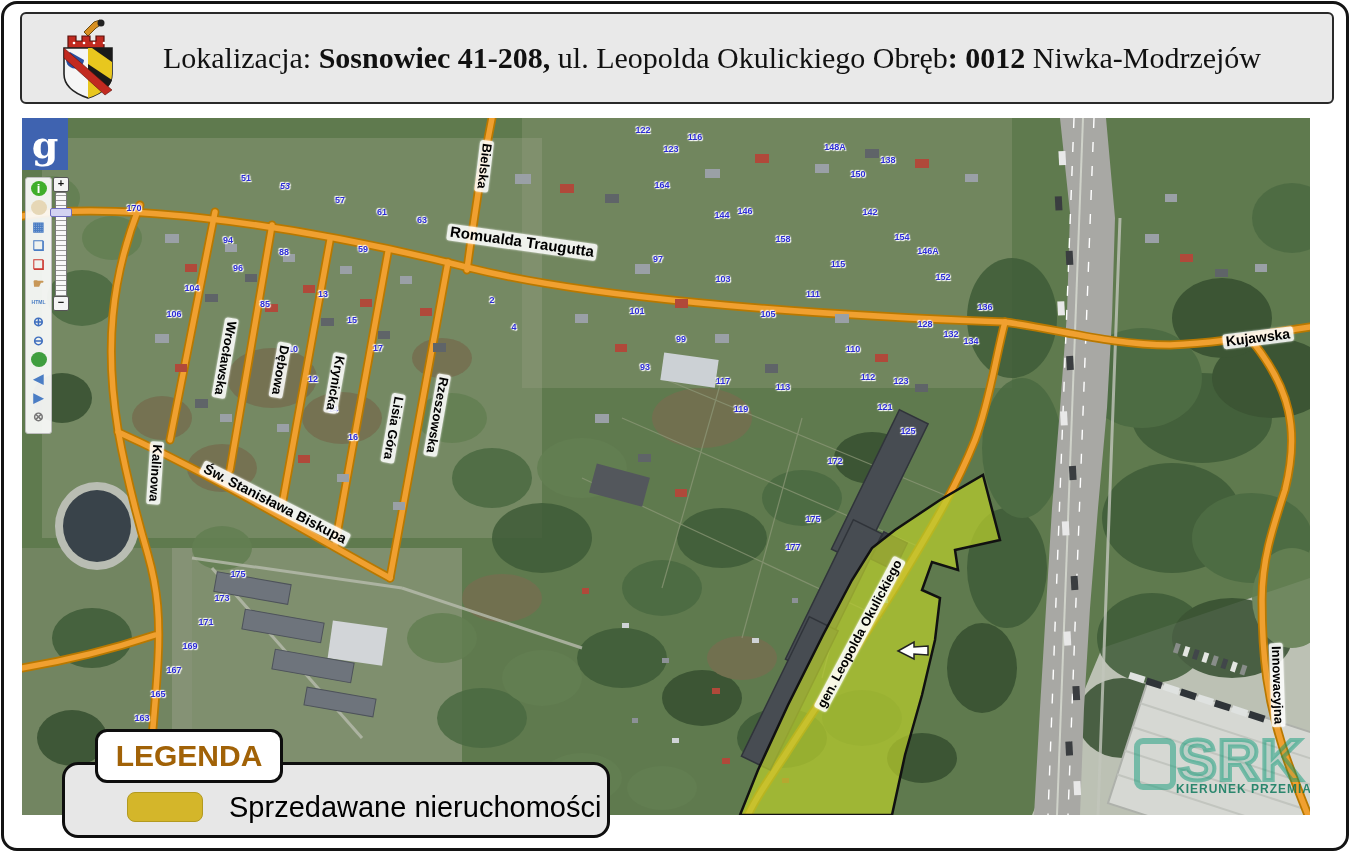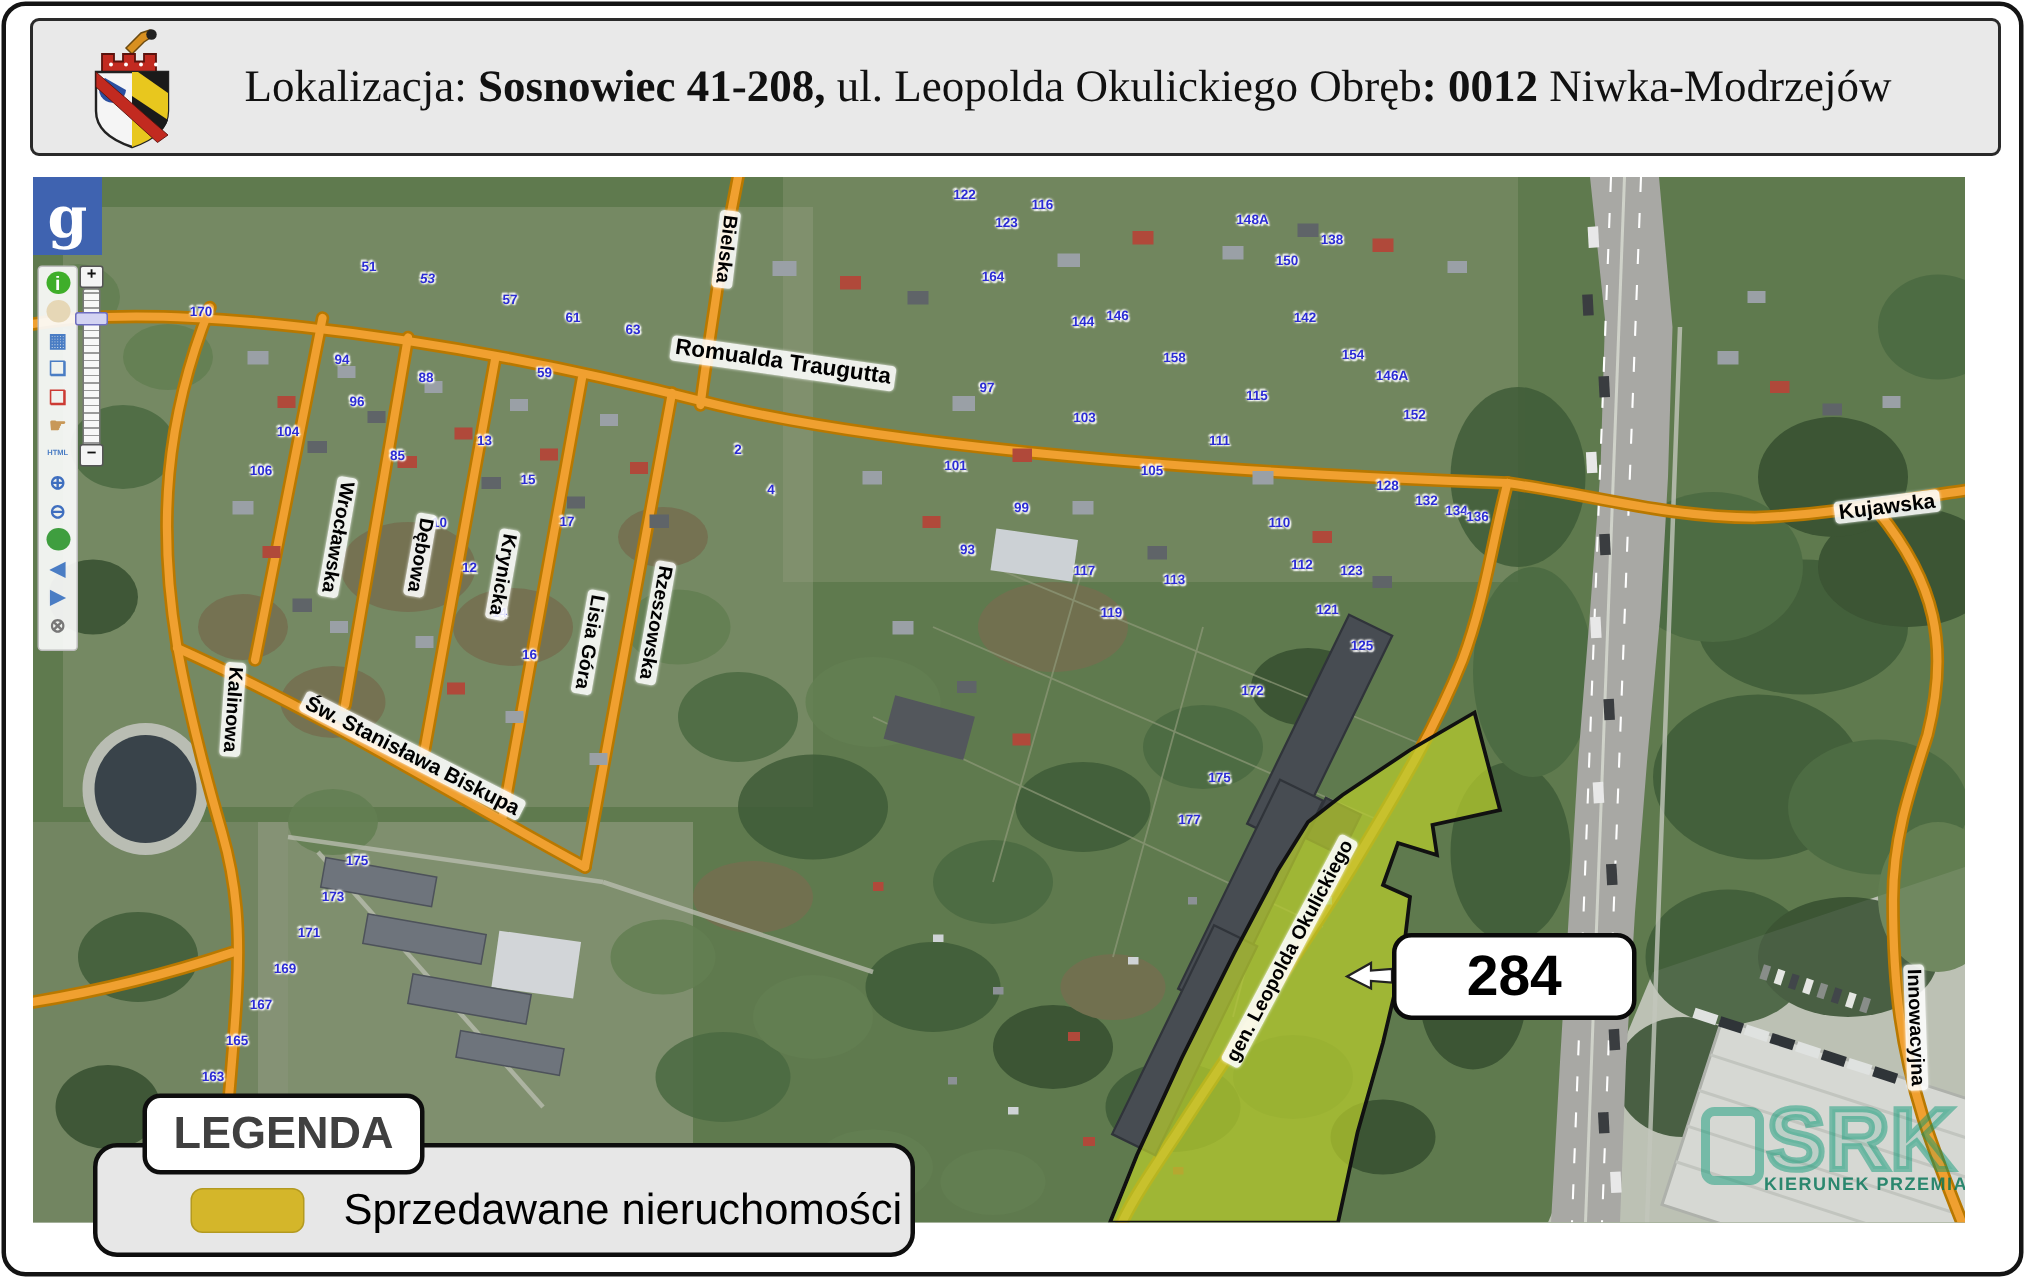--- a/index.html
+++ b/index.html
@@ -64,21 +64,21 @@
   .srk-text{font-size:58px;font-weight:bold;line-height:1;color:rgba(0,150,112,.12);
             -webkit-text-stroke:4px rgba(0,150,112,.45);letter-spacing:1px;margin-left:2px;}
   .srk-sub{position:absolute;left:42px;top:52px;font-size:12px;font-weight:bold;letter-spacing:1px;
            color:rgba(0,115,85,.8);white-space:nowrap;}
 
   
   .legend-box{position:absolute;left:62px;top:762px;width:506px;height:70px;background:#e7e7e7;
               border:3px solid #0e0e0e;border-radius:16px;z-index:11;display:flex;align-items:center;padding-left:36px;}
   .legend-title{position:absolute;left:95px;top:729px;width:182px;height:48px;background:#fff;border:3px solid #0e0e0e;
                 border-radius:12px;z-index:12;display:flex;align-items:center;justify-content:center;
-                font-size:30px;font-weight:bold;color:#404040;}
+                font-size:30px;font-weight:bold;color:#a16207;}
   .legend-row{display:flex;align-items:center;margin-left:26px;margin-top:14px;}
   .legend-swatch{width:74px;height:28px;border-radius:8px;border:1px solid #b39a20;}
   .legend-label{font-size:29px;color:#000;margin-left:26px;white-space:nowrap;}
 </style>
 </head>
 <body>
 
 <div class="page">
 
   <div class="header">
@@ -433,37 +433,34 @@
         <div class="hnum" style="left: 719px; top: 291px;">119</div>
         <div class="hnum" style="left: 615px; top: 193px;">101</div>
         <div class="hnum" style="left: 641px; top: 221px; padding-left: 36px;">99</div>
         <div class="hnum" style="left: 623px; top: 249px;">93</div>
         <div class="hnum" style="left: 863px; top: 289px;">121</div>
         <div class="hnum" style="left: 879px; top: 263px;">123</div>
         <div class="hnum" style="left: 886px; top: 313px;">125</div>
         <div class="hnum" style="left: 903px; top: 206px;">128</div>
         <div class="hnum" style="left: 929px; top: 216px;">132</div>
         <div class="hnum" style="left: 949px; top: 223px;">134</div>
-        <div class="hnum" style="left: 963px; top: 189px; margin-top: 38px;">136</div>
+        <div class="hnum" style="left: 963px; top: 189px;">136</div>
         <div class="hnum" style="left: 921px; top: 159px;">152</div>
         <div class="hnum" style="left: 813px; top: 343px;">172</div>
         <div class="hnum" style="left: 791px; top: 401px;">175</div>
         <div class="hnum" style="left: 771px; top: 429px;">177</div>
         <div class="hnum" style="left: 120px; top: 600px;">163</div>
         <div class="hnum" style="left: 136px; top: 576px;">165</div>
         <div class="hnum" style="left: 152px; top: 552px;">167</div>
         <div class="hnum" style="left: 168px; top: 528px;">169</div>
         <div class="hnum" style="left: 184px; top: 504px;">171</div>
         <div class="hnum" style="left: 200px; top: 480px;">173</div>
         <div class="hnum" style="left: 216px; top: 456px;">175</div>
       </div>
 
-    <div class="parcel-callout">
-      <span>284</span>
-    </div>
 
     <div class="srk">
       <div class="srk-bracket"></div>
       <div class="srk-text">SRK</div>
       <div class="srk-sub">KIERUNEK PRZEMIAN</div>
     </div>
 
     <div class="gp-logo">
       <span>g</span>
     </div>

